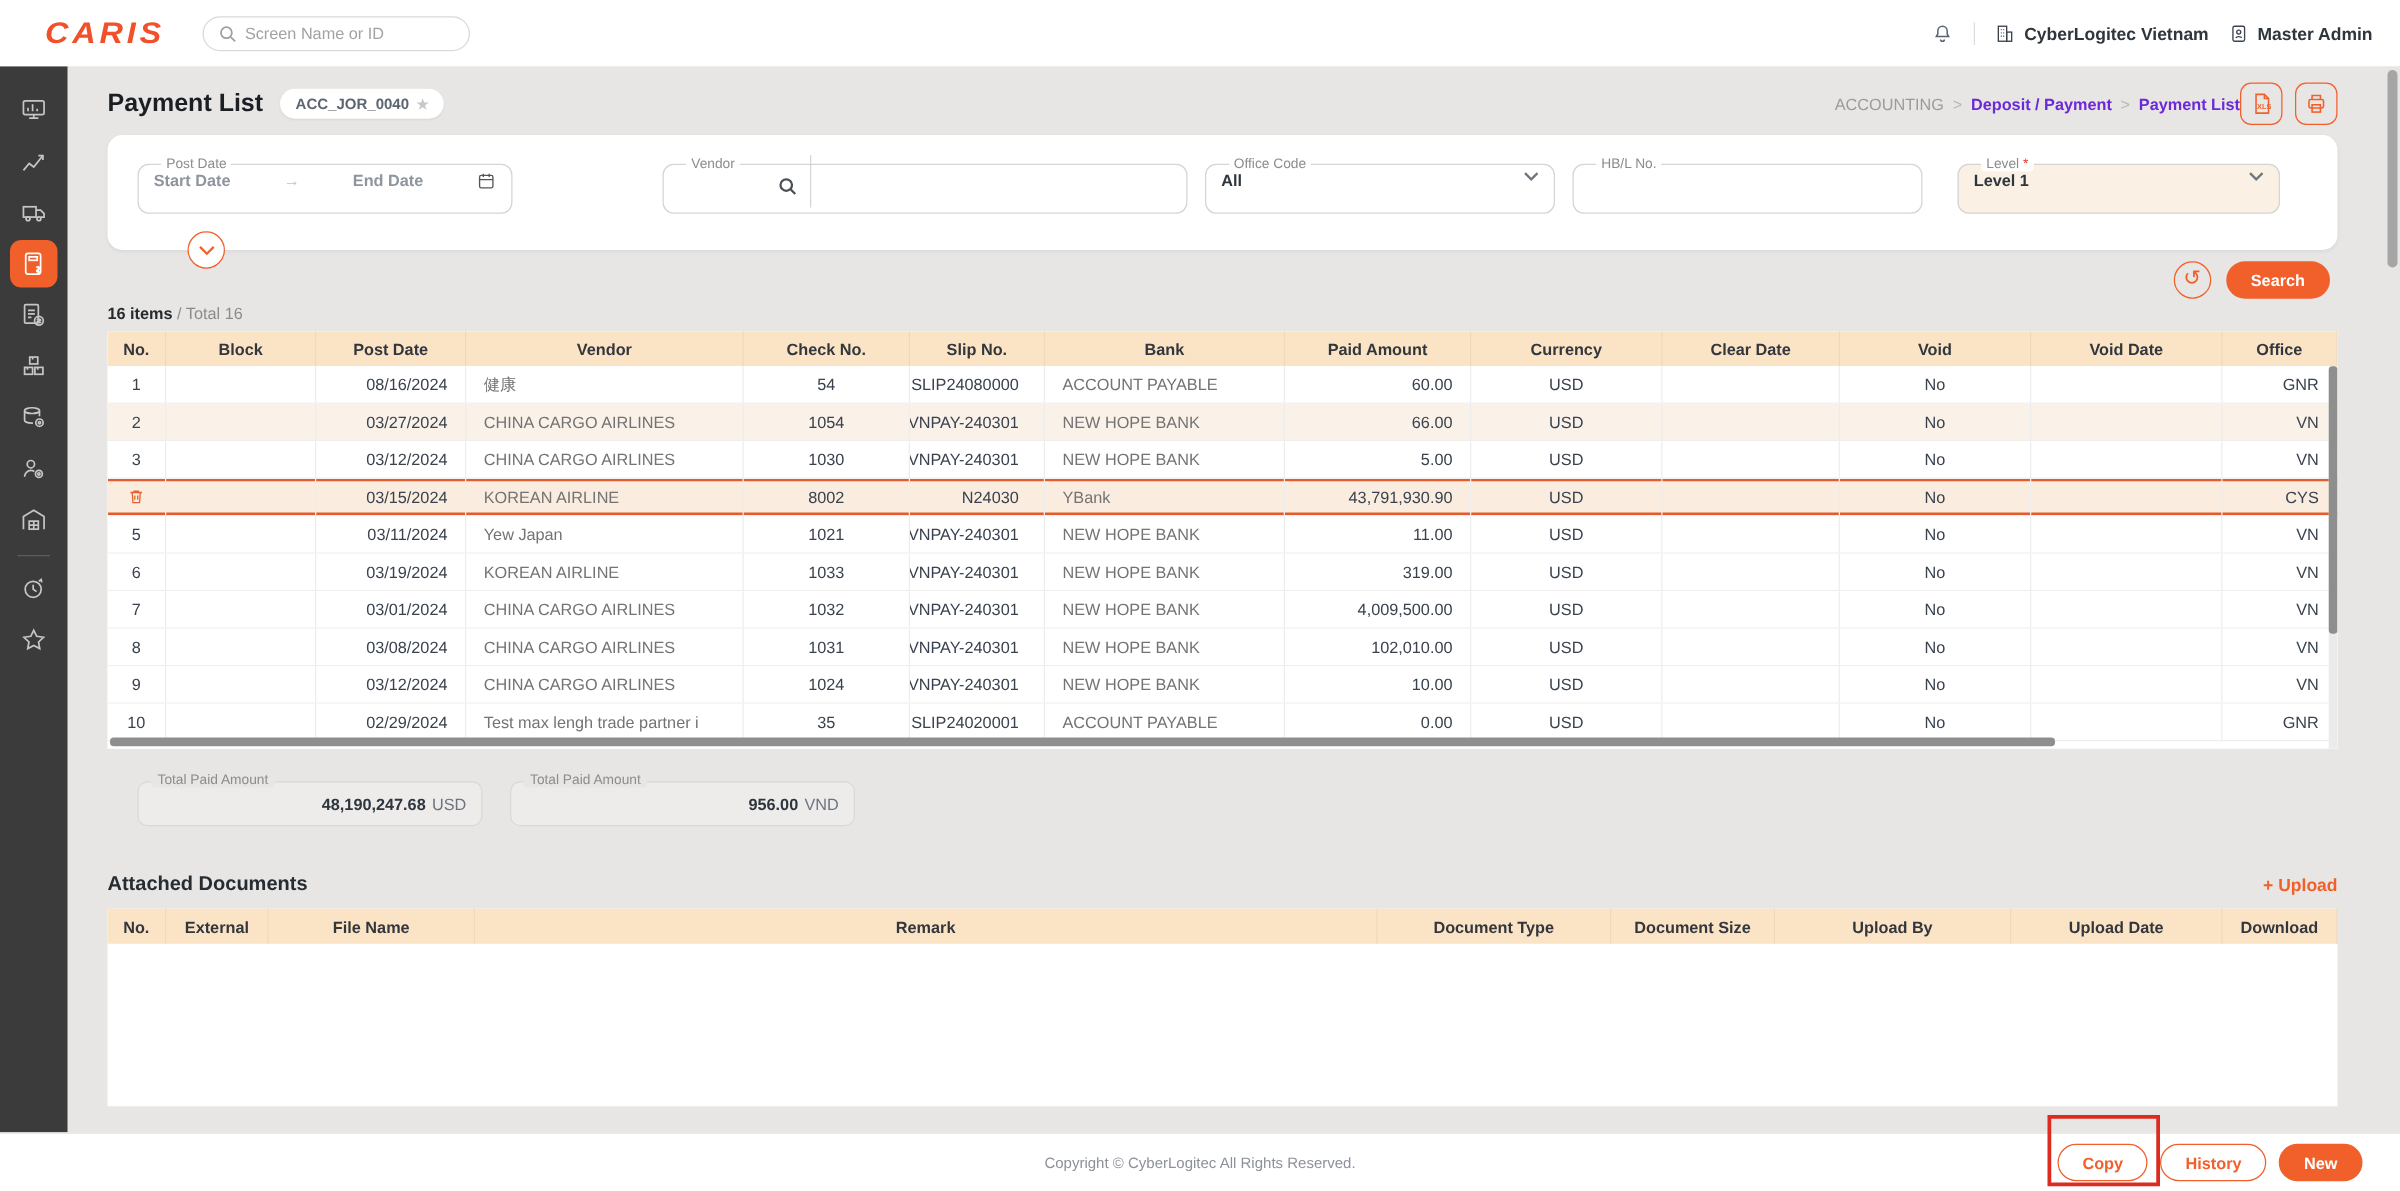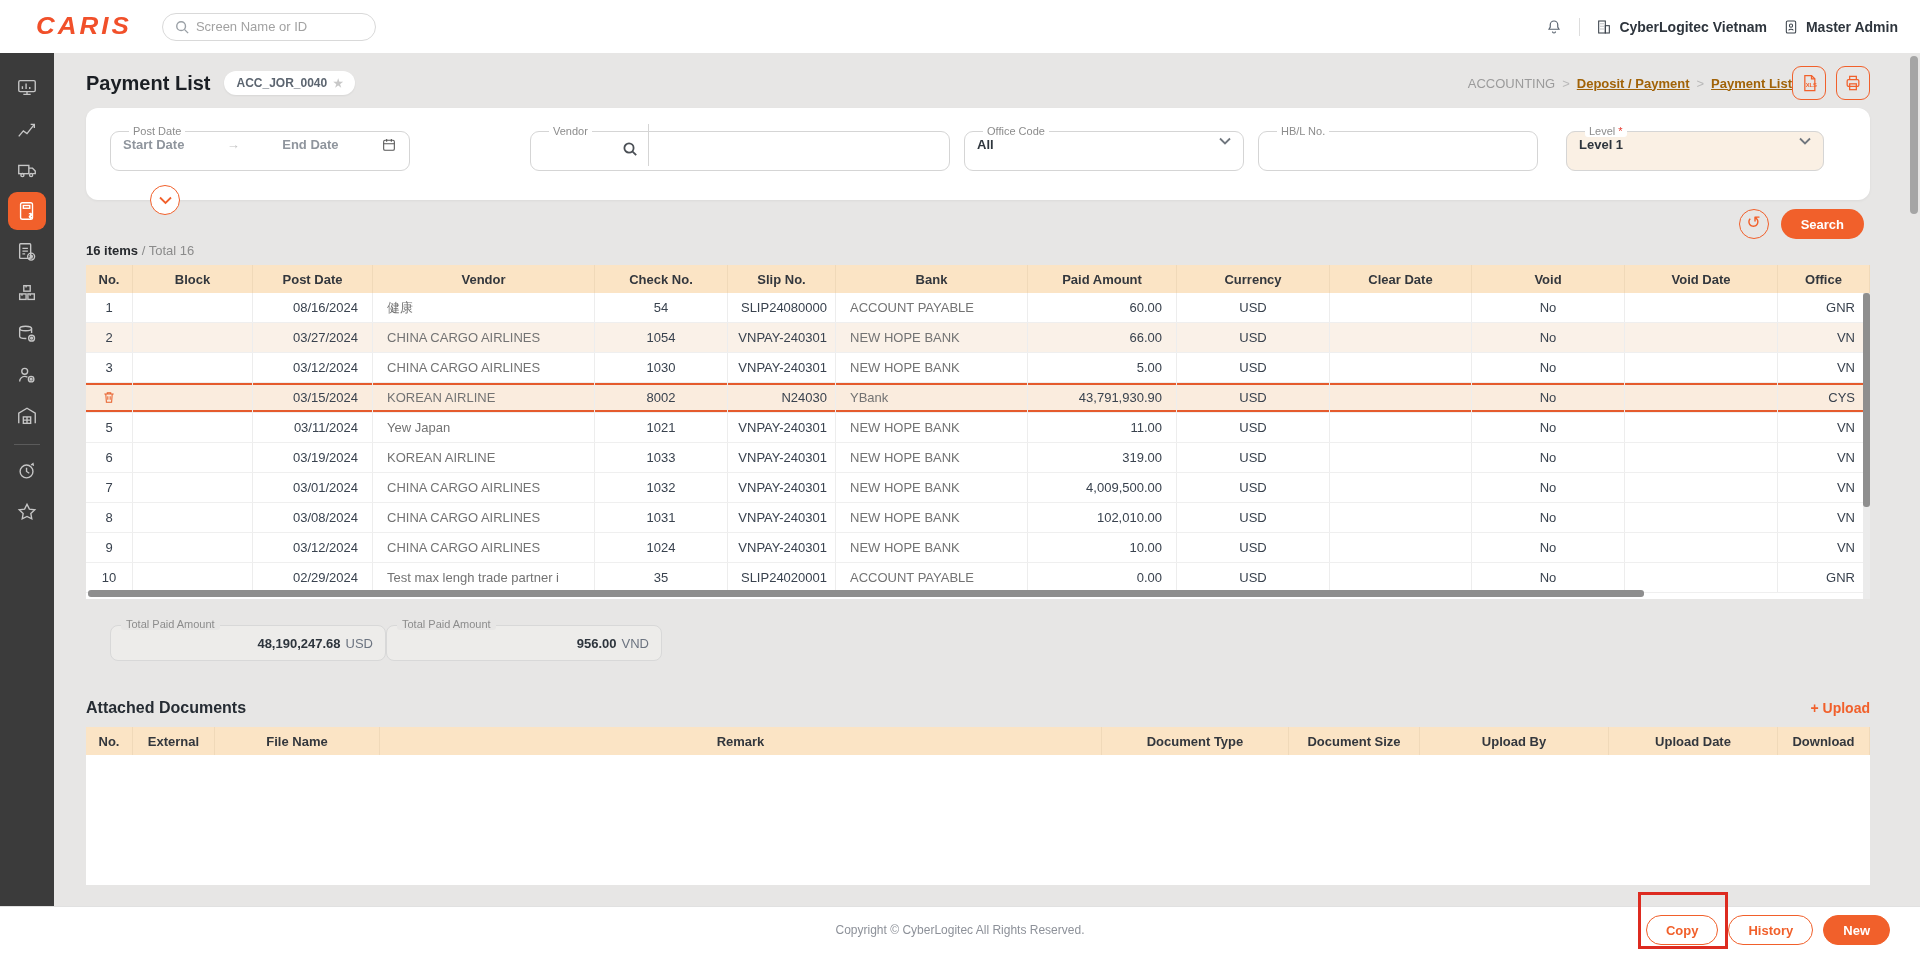--- a/index.html
+++ b/index.html
@@ -24,21 +24,21 @@
   
   .main { position:absolute; top:53px; left:54px; right:0; bottom:47px; background:#E7E6E5; padding:12px 50px 0 32px; overflow:hidden; }
 
   .phead { display:flex; align-items:center; height:36px; }
   .ptitle { font-size:20px; font-weight:700; color:#1B1F24; }
   .pbadge { margin-left:14px; background:#fff; border-radius:14px; padding:5px 12px; font-size:12px; font-weight:700; color:#5C6570; box-shadow:0 1px 2px rgba(0,0,0,.07); display:flex; align-items:center; gap:6px;justify-content:center; }
   .pbadge .star { color:#C8C8C8; font-size:11px; }
   .crumbs { margin-left:auto; display:flex; align-items:center; gap:7px; font-size:13px; }
   .crumb-muted { color:#9B9B9B; }
   .crumb-sep { color:#B9B9B9; }
-  .crumb-dark { color:#a16207; font-weight:700;text-decoration:underline; }
+  .crumb-dark { color:#6d28d9; font-weight:700; }
   .icbtn { width:34px; height:34px; border:1px solid #F1602B; border-radius:9px; background:#fff0; display:flex; align-items:center; justify-content:center; color:#F1602B; cursor:pointer; }
   .icbtn:first-of-type { margin-left:16px; }
   .icbtn + .icbtn { margin-left:10px; }
 
   
   .fcard { position:relative; margin-top:7px; height:92px; background:#fff; border-radius:12px; box-shadow:0 1px 3px rgba(0,0,0,.05); display:flex; align-items:flex-start; padding:17px 24px 0 24px; }
   fieldset.ffield { border:1px solid #D5D5D5; border-radius:9px; height:46px; padding:0 12px 6px 12px; position:relative; }
   fieldset.ffield legend { font-size:11px; color:#8C8C8C; padding:0 4px; margin-left:6px; }
   .fval { display:flex; align-items:flex-start; height:24px; font-size:13px; }
   .f-postdate { width:300px; }
@@ -72,28 +72,28 @@
   .grid { position:relative; width:1784px; background:#fff; height:334px; overflow:hidden; }
   .ghead { display:flex; height:28px; background:#FBE4C5; }
   .ghead .gc { display:flex; align-items:center; justify-content:center; font-size:13px; font-weight:700; color:#33373D; border-right:1px solid #F0D9B9; height:100%; }
   .grow { display:flex; height:30px; border-bottom:1px solid #EFEFEF; background:#fff; cursor:pointer; }
   .grow .gc { display:flex; align-items:center; font-size:13px; color:#39424E; border-right:1px solid #EDEDED; height:100%; overflow:hidden; white-space:nowrap; }
   .grow.striped { background:#FAF1E8; }
   .grow.selected { background:#FAECDE; box-shadow:inset 0 2px 0 #E55B2D, inset 0 -2px 0 #E55B2D; }
   .gc.al { justify-content:flex-start; padding-left:14px; }
   .gc.ar { justify-content:flex-end; padding-right:14px; }
   .gc.ac { justify-content:center; }
-  .gc.slip { justify-content:flex-end; padding-right:8px; }
+  .gc.slip { justify-content:flex-end; padding-right:20px; }
   .gc.muted { color:#737373; }
   .vscroll { position:absolute; top:28px; right:0; bottom:0; width:7px; background:#EBEBEB; }
   .vscroll .thumb { position:absolute; top:0; left:0; width:7px; height:70%; background:#8E8E8E; border-radius:3px; }
   .hscroll { position:absolute; bottom:2px; left:2px; width:1556px; height:7px; background:#8E8E8E; border-radius:3px; z-index:4; }
 
   
-  .totals { display:flex; margin-top:26px; margin-left:24px;text-align:right; }
+  .totals { display:flex; gap:22px; margin-top:26px; margin-left:24px;text-align:right; }
   .tbox { position:relative; width:276px; height:36px; background:#EDECEA; border:1px solid #D8D8D8; border-radius:8px; display:flex; align-items:center; justify-content:flex-end; padding-right:12px; }
   .tbox .tlabel { position:absolute; top:-8px; left:10px; font-size:11px; color:#8C8C8C; background:#E7E6E5; padding:0 5px; border-radius:3px; }
   .tbox .tval { font-size:13px; font-weight:700; color:#2E353D; }
   .tbox .tcur { font-size:13px; color:#6C7480; margin-left:5px; }
 
   
   .athead { display:flex; align-items:center; margin-top:38px; }
   .attitle { font-size:16px; font-weight:700; color:#262C33; }
   .upload { margin-left:auto; color:#F1602B; font-size:14px; font-weight:700; cursor:pointer; }
   .atcard { margin-top:10px; width:1784px; background:#fff; height:158px; position:relative; }

